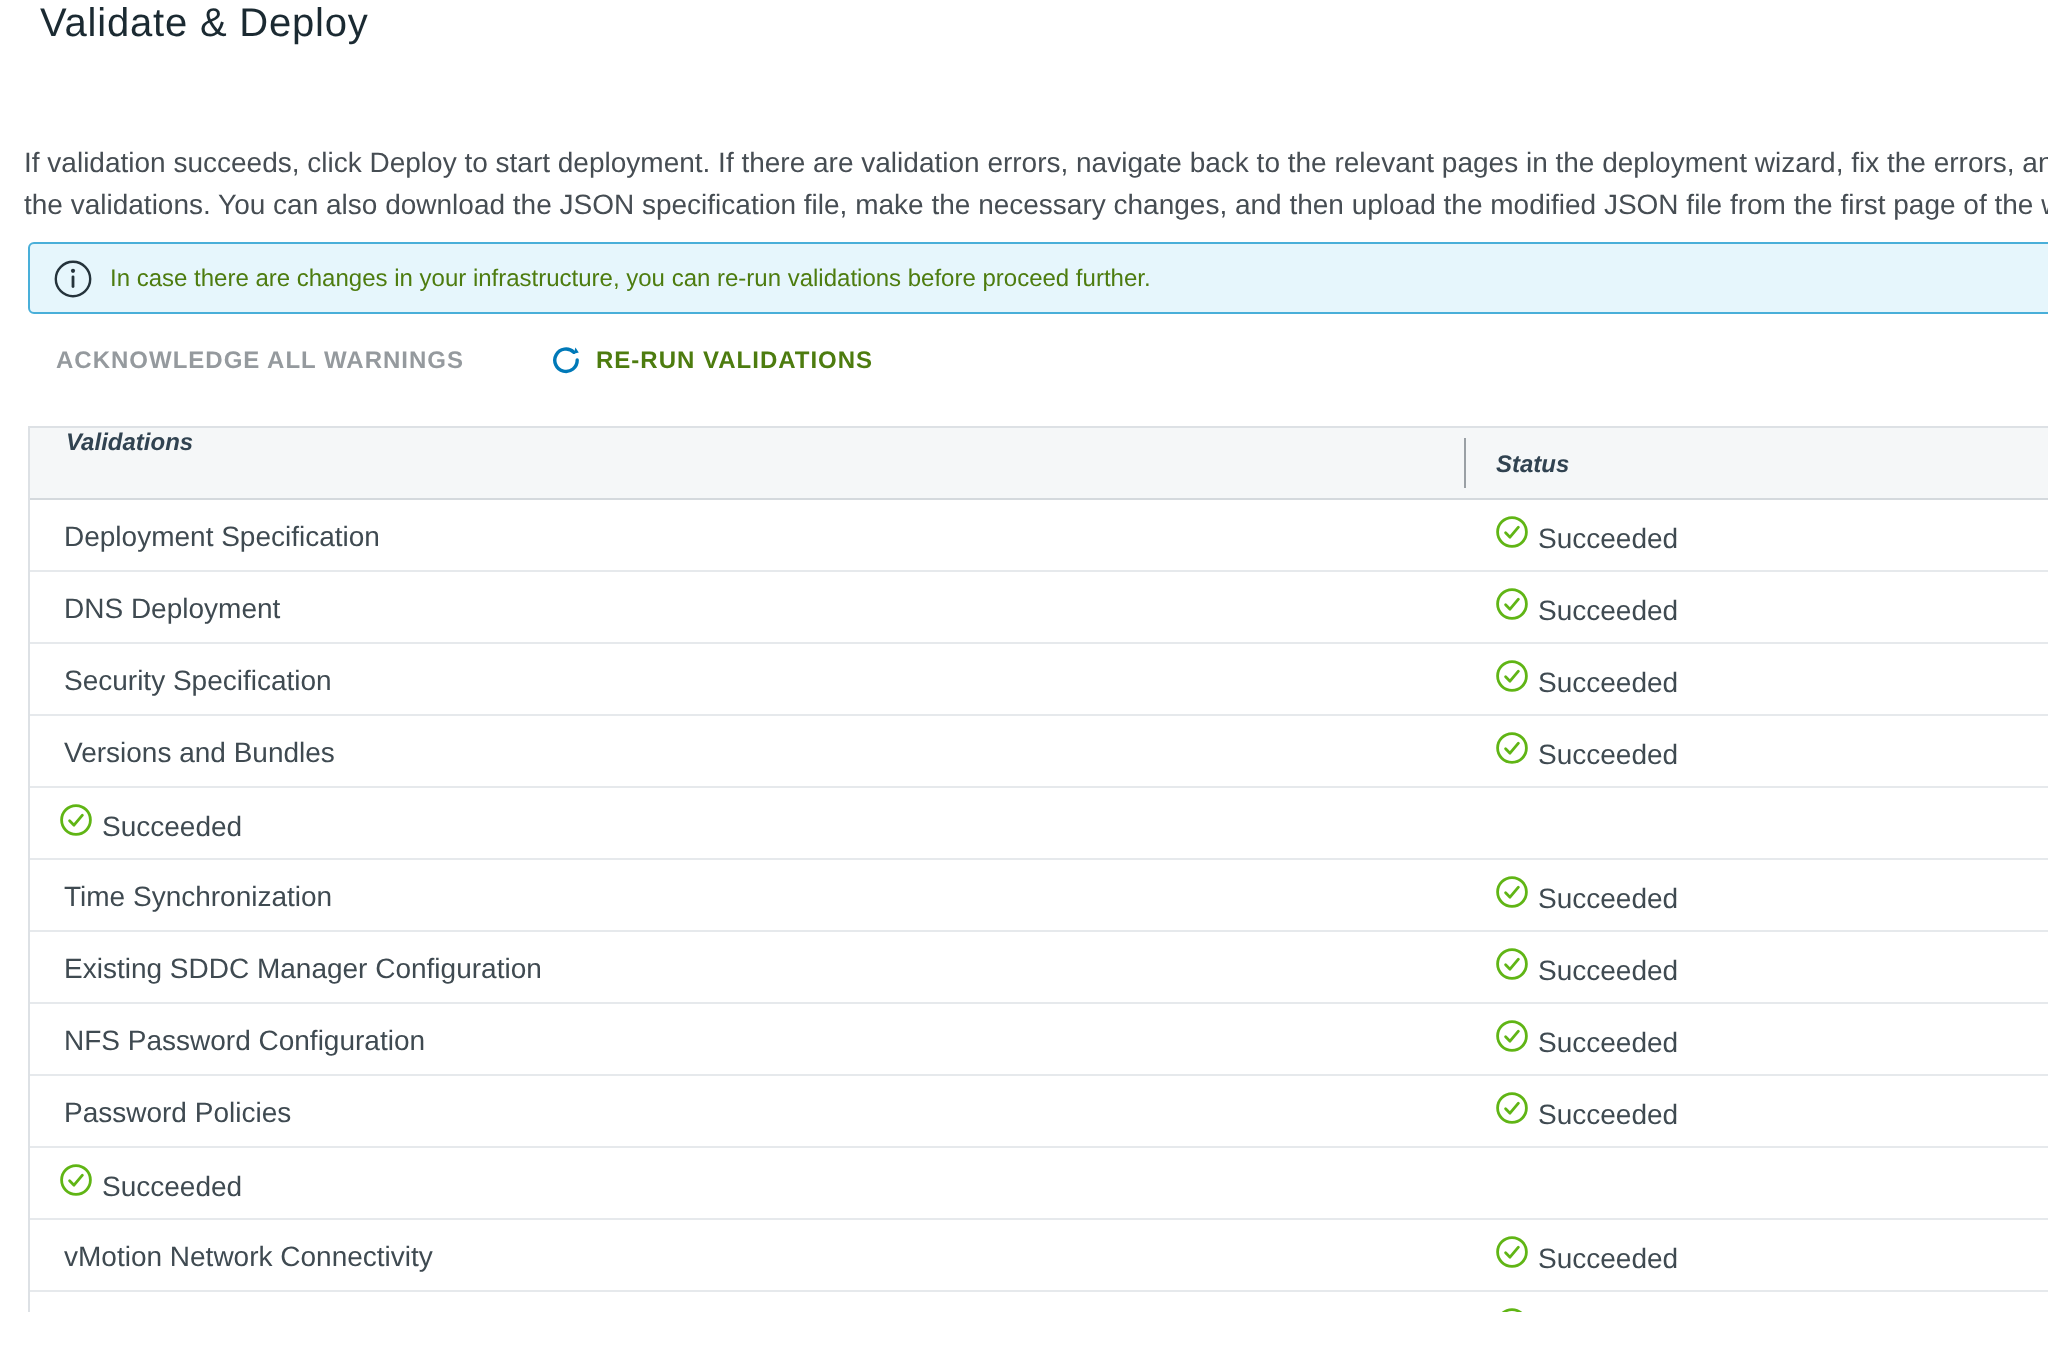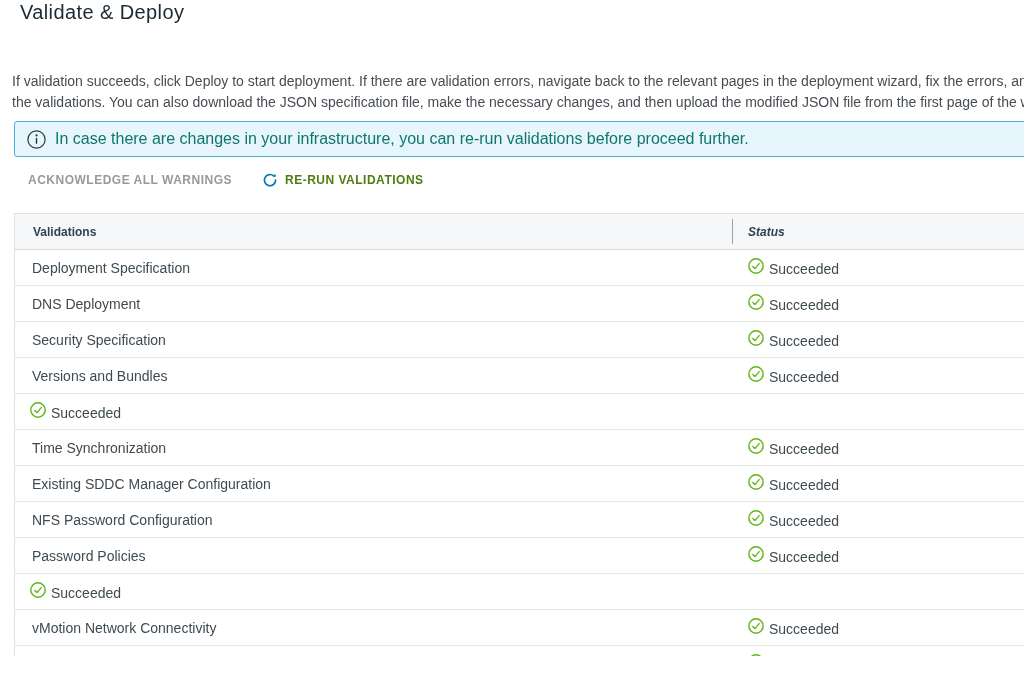--- a/index.html
+++ b/index.html
@@ -29,28 +29,28 @@
   .info-banner {
     position: absolute; left: 14px; top: 121px;
     width: 1016px; height: 36px; box-sizing: border-box;
     background: #e6f6fc;
     border: 1px solid #49afd9;
     border-radius: 3px;
     display: flex; align-items: center;
     padding: 0 12px; gap: 9px;
   }
   .info-banner .banner-text {
-    font-size: 16px; color: #0f766e;
+    font-size: 12px; color: #4d7c0f;
     white-space: nowrap;
   }
 
   .actions {
     position: absolute; left: 28px; top: 171px;
     height: 18px;
-    display: flex; align-items: center; gap: 30px;
+    display: flex; align-items: center; gap: 43px;
   }
   .btn {
     display: flex; align-items: center; gap: 7px;
     background: none; border: none; padding: 0;
     font-family: "Liberation Sans", sans-serif;
     font-size: 12px; font-weight: bold; letter-spacing: 0.5px;
     cursor: pointer;
   }
   .btn-muted { color: #959a9e; }
   .btn-accent { color: #4d7c0f; }
@@ -69,21 +69,21 @@
   .dg-header {
     height: 35px;
     background: #f5f7f8;
     border-bottom: 1px solid #d4d9dd;
     display: flex; align-items: center;
     font-size: 12px; font-weight: bold; color: #314351;
   }
   .dg-header .col-val {
     width: 718px; box-sizing: border-box; padding-left: 18px;
     position: relative; align-self: stretch;
-    display: flex; align-items: center;
+    display: flex;  font-style: italic;
   }
   .dg-header .col-val::after {
     content: "";
     position: absolute; right: 0; top: 5px; bottom: 5px;
     width: 1px; background: #9aa0a5;
   }
   .dg-header .col-status {
     padding-left: 15px;
     display: flex; align-items: flex-start; font-style: italic;
   }

